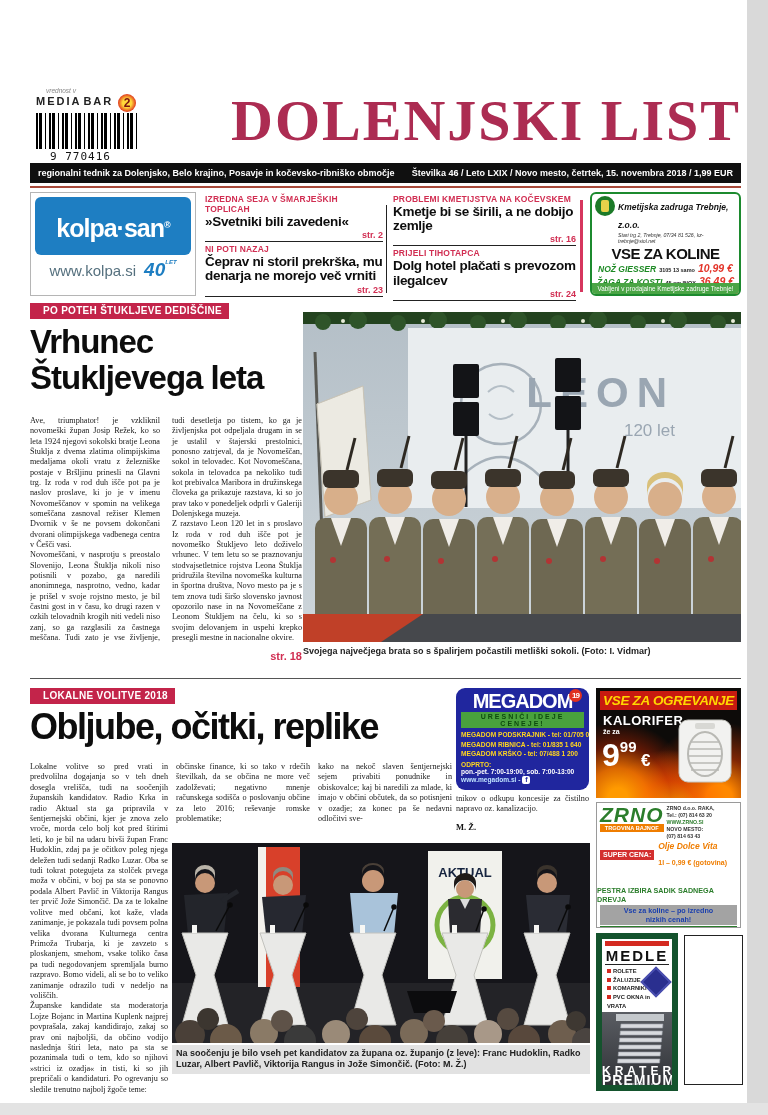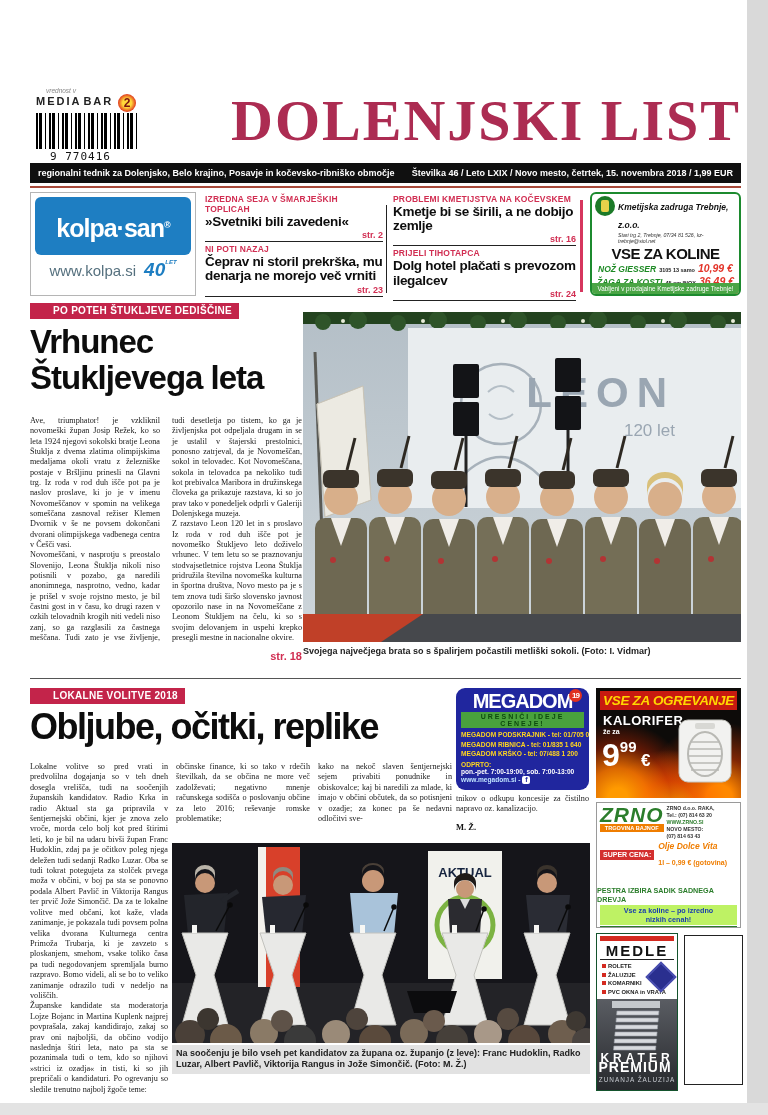--- a/index.html
+++ b/index.html
@@ -58,21 +58,21 @@
   .kz-title{text-align:center;font-weight:bold;font-size:15px;letter-spacing:-.5px;margin-top:1px;}
   .kz-row{display:flex;justify-content:center;align-items:baseline;gap:3px;white-space:nowrap;line-height:1.25;}
   .kz-prod{color:#1d8a24;font-weight:bold;font-size:8.5px;font-style:italic;}
   .kz-det{font-size:5.5px;color:#222;font-weight:bold;}
   .kz-price{color:#e3342a;font-weight:bold;font-size:10.5px;font-style:italic;}
   .kz-foot{position:absolute;left:0;right:0;bottom:0;background:#4aa545;color:#fff;
     font-size:6.3px;text-align:center;padding:2px 0;}
 
   
   .label-red{background:#c3244a;color:#fff;font-weight:bold;font-size:10px;
-    display:inline-block;padding:2px 7px 3px 23px;letter-spacing:.3px;}
+    display:inline-block;padding:2px 7px 3px 13px;letter-spacing:.3px;}
   .a1-label{left:30px;top:303px;}
   .a1-head{left:30px;top:324px;width:280px;font-weight:bold;font-size:33px;line-height:1.08;
     letter-spacing:-1px;color:#0d0d0d;}
   .a1-body{left:30px;top:416px;width:272px;height:232px;column-count:2;column-gap:12px;column-fill:auto;
     font-family:"Liberation Serif",serif;font-size:8.2px;line-height:1.26;text-align:justify;
     white-space:pre-line;color:#1a1a1a;overflow:hidden;}
   .a1-pageref{left:170px;top:650px;width:132px;text-align:right;color:#d12e52;font-weight:bold;font-size:11px;}
   .photo1{left:303px;top:312px;width:438px;height:330px;}
   .cap{font-weight:bold;font-size:9px;color:#222;line-height:1.25;}
   .a1-cap{left:303px;top:646px;width:438px;}
@@ -131,27 +131,27 @@
   .zrno-word{color:#2b7d2b;font-weight:bold;font-style:italic;font-size:21px;line-height:19px;letter-spacing:1px;}
   .zrno-store{background:#ef7d00;color:#fff;font-weight:bold;font-size:5.6px;text-align:center;padding:1px 0;}
   .zrno-contact{font-size:5.2px;font-weight:bold;color:#333;line-height:1.35;}
   .zrno-contact .grn{color:#2b7d2b;}
   .zrno-super{display:flex;gap:4px;align-items:center;padding:1px 3px;}
   .zrno-superbadge{background:#d32f2f;color:#fff;font-weight:bold;font-size:7px;text-align:center;
     padding:1px 3px;line-height:1.15;}
   .zrno-offer b{display:block;color:#ef7d00;font-weight:bold;font-size:8.5px;font-style:italic;}
   .zrno-offer span{color:#ef7d00;font-weight:bold;font-size:7px;}
   .zrno-line-trees{color:#2b7d2b;font-weight:bold;font-size:7.2px;text-align:left;margin-top:16px;}
-  .zrno-line-koline{background:#bef264;color:#1a3fae;font-weight:bold;font-size:7.2px;text-align:center;
+  .zrno-line-koline{background:#a3a3a3;color:#1a3fae;font-weight:bold;font-size:7.2px;text-align:center;
     margin:1px 3px;padding:1px 15px;}
   .zrno-line-sun{border:1.5px solid #2b7d2b;background:#fffde7;color:#ef7d00;font-weight:bold;
     font-size:7.4px;text-align:center;margin:1px 3px;padding:1px 0;}
   .zrno-small{color:#16325c;font-weight:bold;font-size:6.4px;text-align:center;line-height:1.4;}
 
-  .medle{left:596px;top:933px;width:82px;height:158px;border:1px solid #14532d;box-sizing:border-box;
+  .medle{left:596px;top:933px;width:82px;height:158px;border:6px solid #14532d;box-sizing:border-box;
     background:#fff;overflow:hidden;}
   .medle-redbar{height:5px;background:#d42a20;margin:2px 3px 1px 3px;}
   .medle-word{font-weight:bold;font-size:15px;letter-spacing:2px;text-align:center;color:#111;
     border-bottom:1px solid #222;margin:0 3px;}
   .medle-list{position:relative;padding:2px 3px 0 5px;}
   .medle-item{font-size:5.8px;font-weight:bold;color:#222;line-height:1.5;}
   .medle-item .sq{display:inline-block;width:4px;height:4px;background:#d42a20;margin-right:2px;}
   .medle-diamond{position:absolute;right:5px;top:6px;width:18px;height:18px;background:#2a2f8f;
     transform:rotate(45deg);border:2px solid #4a4fb0;}
   .medle-dark{background:linear-gradient(#5a5d63,#26282c);margin-top:2px;height:92px;position:relative;text-align:center;}

